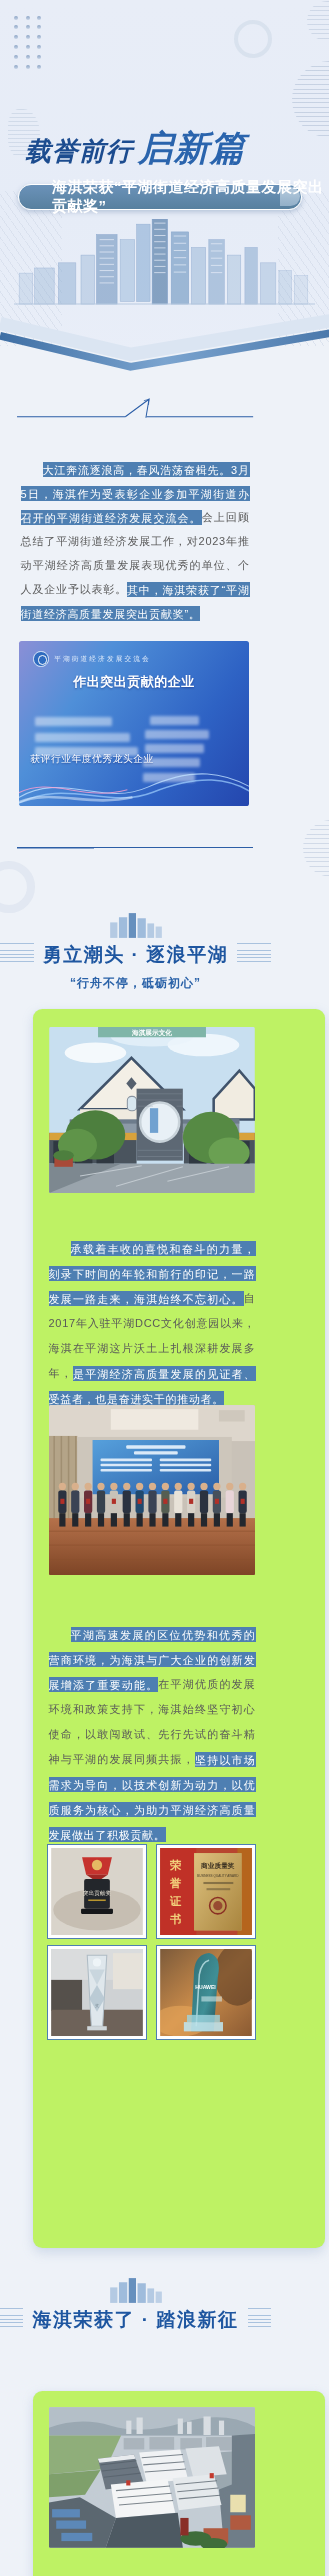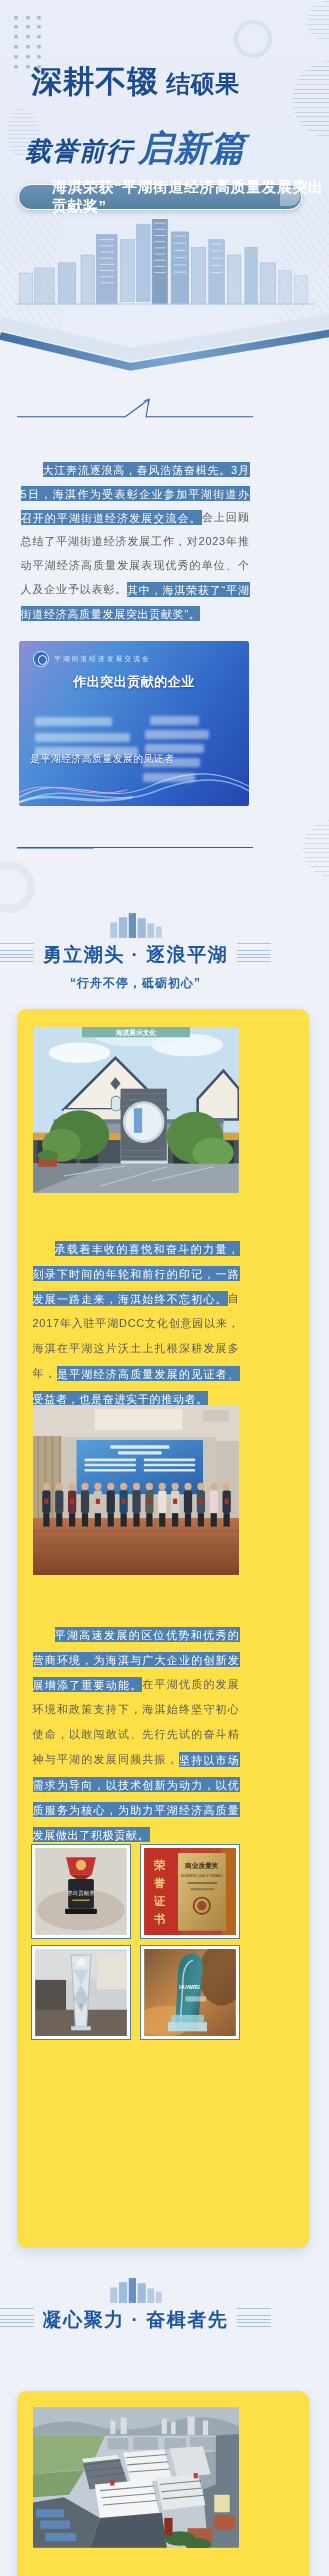--- a/index.html
+++ b/index.html
@@ -50,21 +50,21 @@
   
   .hr-line{position:absolute;left:17px;top:847px;width:236px;height:1px;background:#2c5ea6;}
   .hr-line:before{content:"";position:absolute;left:0;top:-0.5px;width:77px;height:2.1px;background:#2c5ea6;opacity:.5;}
   .sect{position:absolute;left:0;width:271px;text-align:center;}
   .sect .icon-buildings{display:block;margin:0 auto 4.1px auto;}
   .sect-title-row{display:flex;align-items:center;justify-content:center;}
   .line-stack{width:58px;height:24px;background:repeating-linear-gradient(180deg,#a9c2de 0 0.8px,rgba(0,0,0,0) 0.8px 3.6px);}
   .sect-title{font-size:19px;font-weight:bold;color:#1e56a0;letter-spacing:1.5px;margin:0 9.3px;white-space:nowrap;}
   .sect-sub{margin-top:7.2px;font-size:12px;font-weight:bold;color:#2a62a8;letter-spacing:1px;}
   
-  .card{position:absolute;left:17px;width:292px;background:#fde047;border-radius:9.3px;
+  .card{position:absolute;left:33px;width:292px;background:#bef264;border-radius:9.3px;
         box-shadow:0 4.1px 10.3px rgba(130,155,195,.28),0 0 0 0.5px #e6edf7;}
   .card .photo{position:absolute;left:15.5px;width:206px;border-radius:1.5px;overflow:hidden;}
   .card .para{position:absolute;left:15.5px;width:207px;}
   .grid{position:absolute;left:14.4px;top:835px;width:209px;}
   .cell{position:absolute;background:#fff;border:1px solid #4e7fb2;padding:3.1px;}
   .cell svg{display:block;}
 </style>
 </head>
 <body>
 
@@ -92,23 +92,20 @@
         <i></i>
         <i></i>
     </div>
     <div class="ring" style="left:234px;top:19.6px;width:38px;height:38px;opacity:.8;"></div>
     <div class="striped-circle" style="left:307px;top:1px;width:40px;height:40px;"></div>
     <div class="striped-circle" style="left:292px;top:61px;width:77px;height:77px;opacity:.7;"></div>
     <div class="stripe-blob" style="left:8.2px;top:109px;width:32px;height:49px;"></div>
     <div class="diag" style="left:0;top:191px;width:62px;height:155px;"></div>
     <div class="diag" style="left:278px;top:191px;width:52px;height:155px;"></div>
 
-    <div class="hero-title1">
-      <span class="main">深耕不辍</span><span class="sub">结硕果</span>
-    </div>
     <div class="hero-title2">
       <span class="main">载誉前行</span><span class="sub">启新篇</span>
     </div>
 
     <div class="badge">
       <div class="badge-cap"></div>
       <span>海淇荣获“平湖街道经济高质量发展突出贡献奖”</span>
     </div>
 
     <svg class="skyline" viewBox="0 0 584 225">
@@ -174,21 +171,21 @@
       <div>作出突出贡献的企业</div>
     </div>
     <div class="blurrow" style="left:15.5px;top:76px;width:77px;"></div>
     <div class="blurrow" style="left:15.5px;top:92px;width:95px;"></div>
     <div class="blurrow" style="left:15.5px;top:106px;width:103px;"></div>
     <div class="blurrow" style="left:131px;top:75px;width:49px;"></div>
     <div class="blurrow" style="left:126px;top:89px;width:64px;"></div>
     <div class="blurrow" style="left:126px;top:103px;width:59px;"></div>
     <div class="blurrow" style="left:124px;top:117px;width:57px;"></div>
     <div class="blurrow" style="left:124px;top:132px;width:52px;"></div>
-    <div class="slide-company">是平湖经济高质量发展的见证者</div>
+    <div class="slide-company">获评行业年度优秀龙头企业</div>
     <svg style="position:absolute;left:0;top:118px;" width="230" height="46" viewBox="0 0 446 90">
       <path d="M-10 80 C80 20,160 95,250 55 S400 25,460 60" fill="none" stroke="#bfe0ff" stroke-width="2" opacity=".8"></path>
       <path d="M-10 90 C90 35,170 100,260 65 S410 35,460 70" fill="none" stroke="#9fd0ff" stroke-width="3" opacity=".7"></path>
       <path d="M-10 70 C60 30,120 85,210 60" fill="none" stroke="#ff9fd0" stroke-width="2" opacity=".8"></path>
       <path d="M-10 88 C60 55,130 95,220 75" fill="none" stroke="#e8f4ff" stroke-width="5" opacity=".5"></path>
     </svg>
   </div>
 
   <div class="hr-line"></div>
 
@@ -454,21 +451,21 @@
         <rect x="10" y="18" width="14" height="30" opacity=".6"></rect>
         <rect x="27" y="8" width="16" height="40" opacity=".8"></rect>
         <rect x="46" y="0" width="14" height="48" fill="#4f7fb4"></rect>
         <rect x="63" y="10" width="16" height="38" opacity=".8"></rect>
         <rect x="82" y="20" width="13" height="28" opacity=".6"></rect>
         <rect x="98" y="26" width="12" height="22" opacity=".5"></rect>
       </g>
     </svg>
     <div class="sect-title-row">
       <div class="line-stack"></div>
-      <div class="sect-title">凝心聚力 · 奋楫者先</div>
+      <div class="sect-title">海淇荣获了 · 踏浪新征</div>
       <div class="line-stack"></div>
     </div>
   </div>
 
   <div class="card" style="top:2391px;height:757px;">
 
     <div class="photo" style="top:15.5px;height:141px;">
       <svg width="206" height="141" viewBox="0 0 400 273">
         <rect width="400" height="273" fill="#c3ccd4"></rect>
         <rect x="0" y="0" width="400" height="55" fill="#b4bfc8"></rect>

